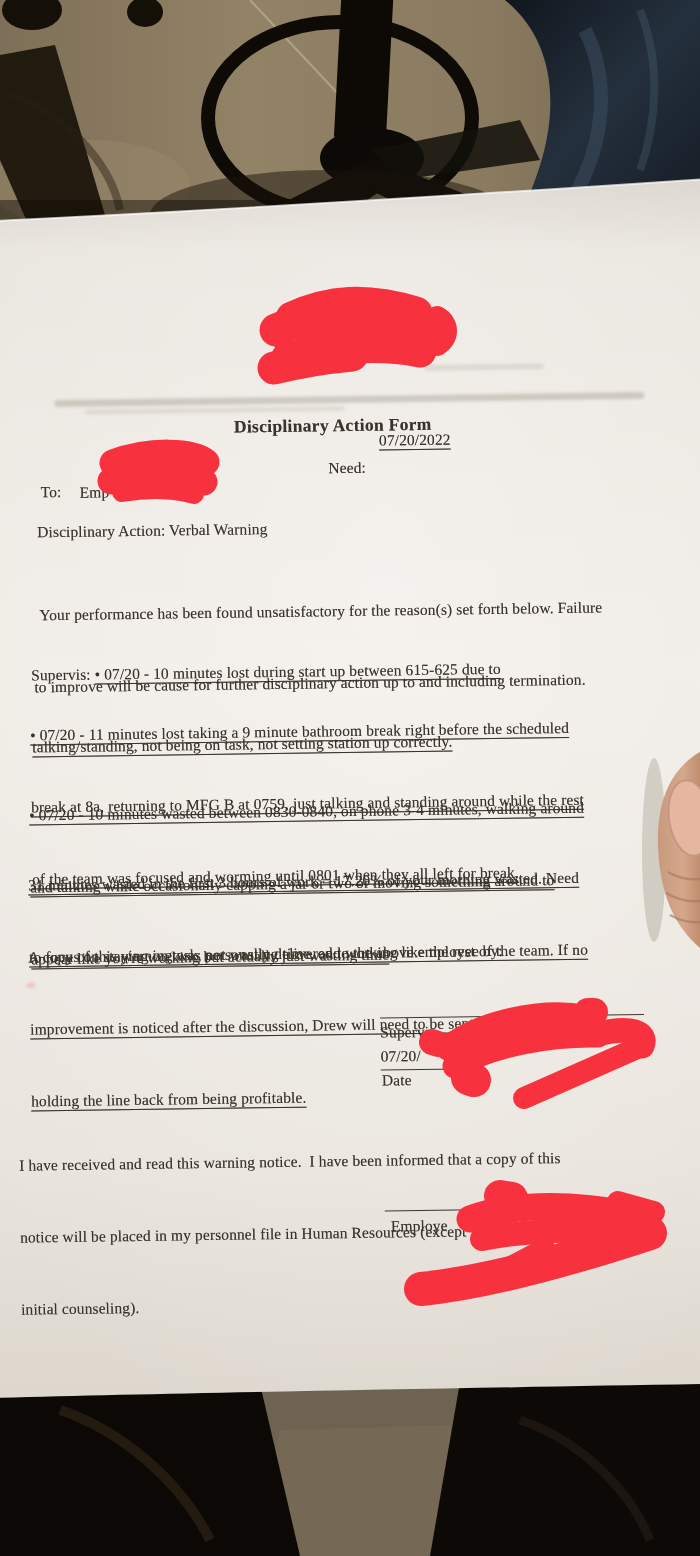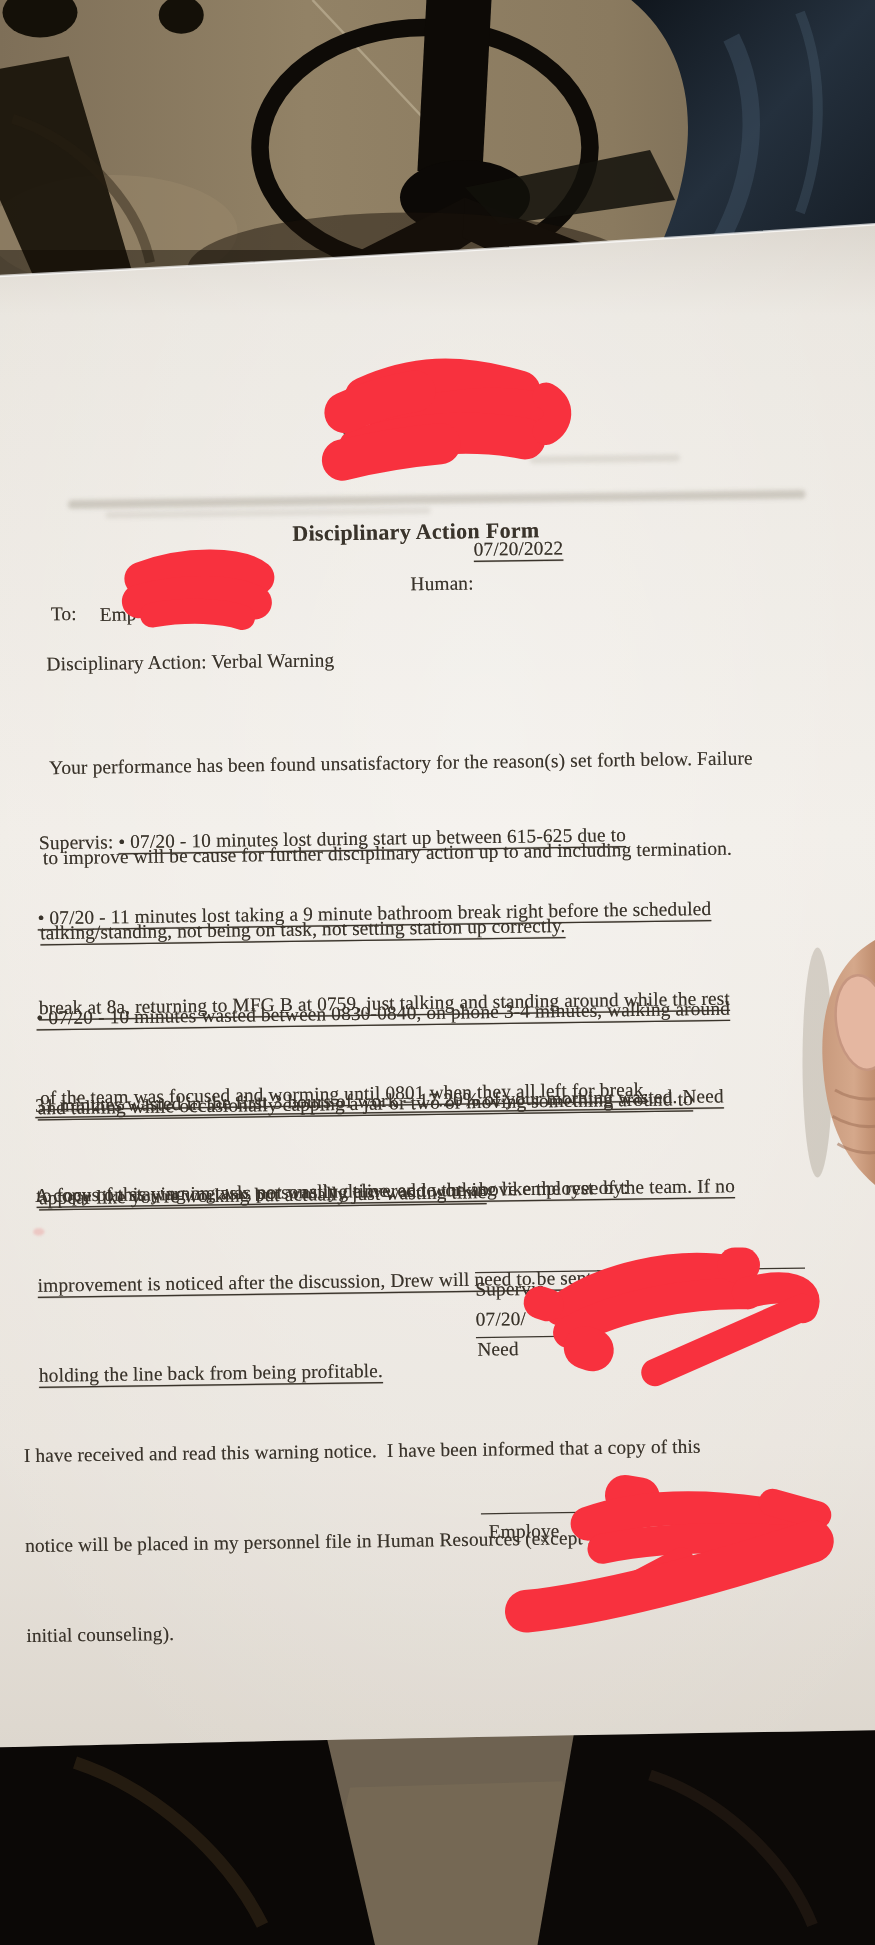--- a/index.html
+++ b/index.html
@@ -102,21 +102,21 @@
   <div class="bleed" style="left:430px;top:366px;width:120px;height:6px;opacity:.55"></div>
   <div class="bleed" style="left:60px;top:396px;width:590px;height:7px"></div>
   <div class="bleed" style="left:90px;top:406px;width:260px;height:5px;opacity:.5"></div>
   <div class="pinkdot"></div>
 
   <div class="txt title" style="top:413px">Disciplinary Action Form</div>
 
   <div class="txt" style="left:45px;top:476px">To:</div>
   <div class="txt" style="left:84px;top:477px">Emp</div>
   <div class="txt" style="left:186px;top:478px">me</div>
-  <div class="txt" style="left:333px;top:456px">Human:</div>
+  <div class="txt" style="left:333px;top:456px">Need:</div>
   <div class="txt u" style="left:384px;top:429px">07/20/2022</div>
 
   <div class="txt" style="left:41px;top:516px">Disciplinary Action: Verbal Warning</div>
 
   <div class="txt" style="left:36px;top:551px">
     <div class="indent">Your performance has been found unsatisfactory for the reason(s) set forth below. Failure</div>
     <div>to improve will be cause for further disciplinary action up to and including termination.</div>
   </div>
 
   <div class="txt" style="left:33px;top:611px">
@@ -141,21 +141,21 @@
     <div class="u">to focus on staying on task, not wasting time, and working like the rest of the team. If no</div>
     <div class="u">improvement is noticed after the discussion, Drew will need to be sent home as he is</div>
     <div class="u">holding the line back from being profitable.</div>
   </div>
 
   <div class="txt" style="left:26px;top:941px">A copy of this warning was personally delivered to the above employee by:</div>
 
   <div class="sigline" style="left:377px;top:1018px"></div>
   <div class="txt" style="left:377px;top:1021px">Supervis</div>
   <div class="txt" style="left:377px;top:1045px"><span class="u-ext">07/20/</span></div>
-  <div class="txt" style="left:378px;top:1069px">Need</div>
+  <div class="txt" style="left:378px;top:1069px">Date</div>
 
   <div class="txt" style="left:14px;top:1101px">
     <div>I have received and read this warning notice.  I have been informed that a copy of this</div>
     <div>notice will be placed in my personnel file in Human Resources (except in the case of</div>
     <div>initial counseling).</div>
   </div>
 
   <div class="sigline" style="left:379px;top:1211px"></div>
   <div class="txt" style="left:385px;top:1215px">Employe</div>
 </div>

